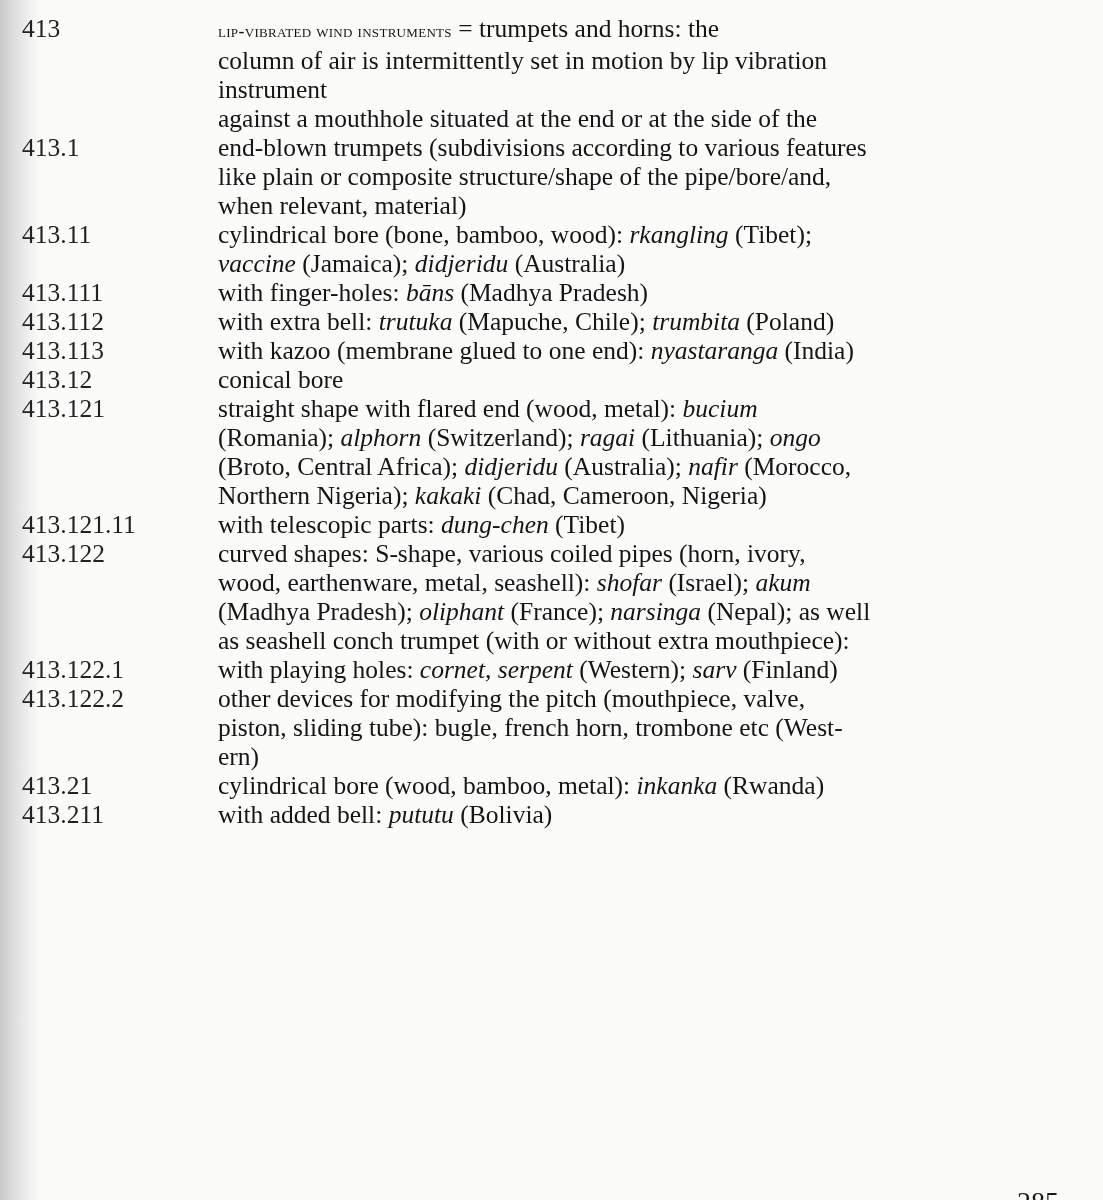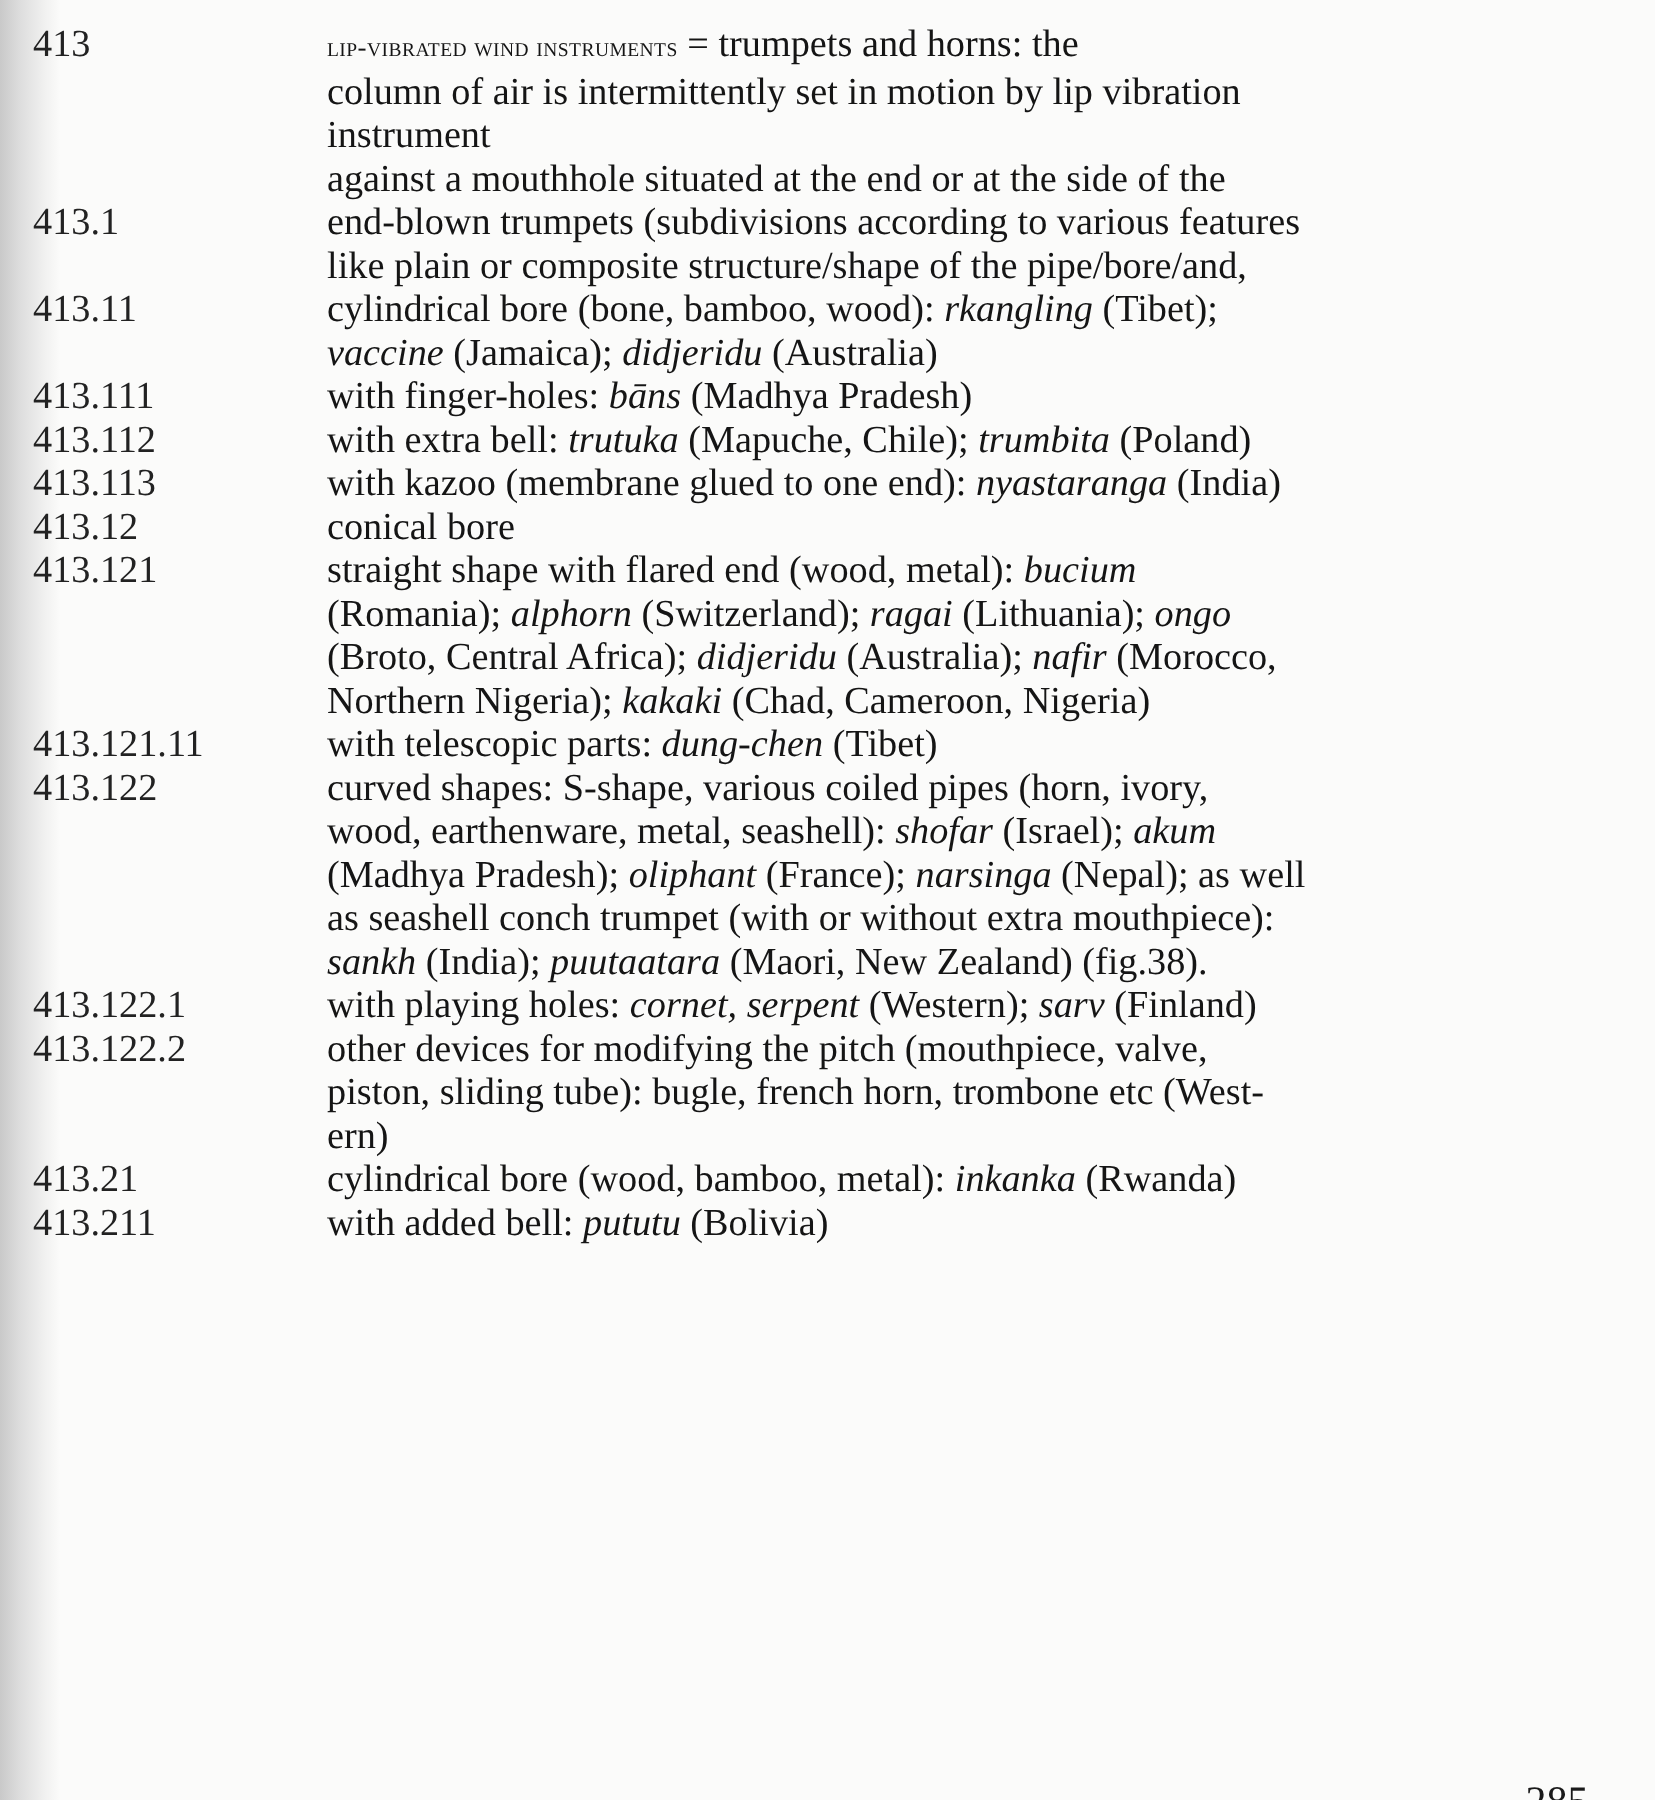--- a/index.html
+++ b/index.html
@@ -84,20 +84,21 @@
         <span class="line"><span>column of air is intermittently set in motion by lip vibration</span></span>
         <span class="line"><span>instrument</span></span>
         <span class="line"><span>against a mouthhole situated at the end or at the side of the</span></span>
       </div>
     </div>
     <div class="entry">
       <div class="entry-number">413.1</div>
       <div class="entry-text">
         <span class="line"><span>end-blown trumpets (subdivisions according to various features</span></span>
         <span class="line"><span>like plain or composite structure/shape of the pipe/bore/and,</span></span>
+        <span class="line"><span>when relevant, material)</span></span>
       </div>
     </div>
     <div class="entry">
       <div class="entry-number">413.11</div>
       <div class="entry-text">
         <span class="line"><span>cylindrical bore (bone, bamboo, wood): </span><i>rkangling</i><span> (Tibet);</span></span>
         <span class="line"><i>vaccine</i><span> (Jamaica); </span><i>didjeridu</i><span> (Australia)</span></span>
       </div>
     </div>
     <div class="entry">
@@ -139,21 +140,20 @@
         <span class="line"><span>with telescopic parts: </span><i>dung-chen</i><span> (Tibet)</span></span>
       </div>
     </div>
     <div class="entry">
       <div class="entry-number">413.122</div>
       <div class="entry-text">
         <span class="line"><span>curved shapes: S-shape, various coiled pipes (horn, ivory,</span></span>
         <span class="line"><span>wood, earthenware, metal, seashell): </span><i>shofar</i><span> (Israel); </span><i>akum</i></span>
         <span class="line"><span>(Madhya Pradesh); </span><i>oliphant</i><span> (France); </span><i>narsinga</i><span> (Nepal); as well</span></span>
         <span class="line"><span>as seashell conch trumpet (with or without extra mouthpiece):</span></span>
-        <span class="line"><i>sankh</i><span> (India); </span><i>puutaatara</i><span> (Maori, New Zealand) (fig.38).</span></span>
       </div>
     </div>
     <div class="entry">
       <div class="entry-number">413.122.1</div>
       <div class="entry-text">
         <span class="line"><span>with playing holes: </span><i>cornet, serpent</i><span> (Western); </span><i>sarv</i><span> (Finland)</span></span>
       </div>
     </div>
     <div class="entry">
       <div class="entry-number">413.122.2</div>

